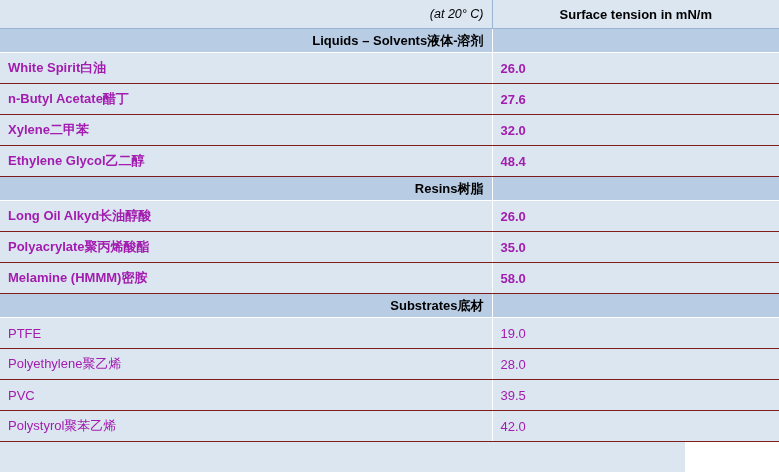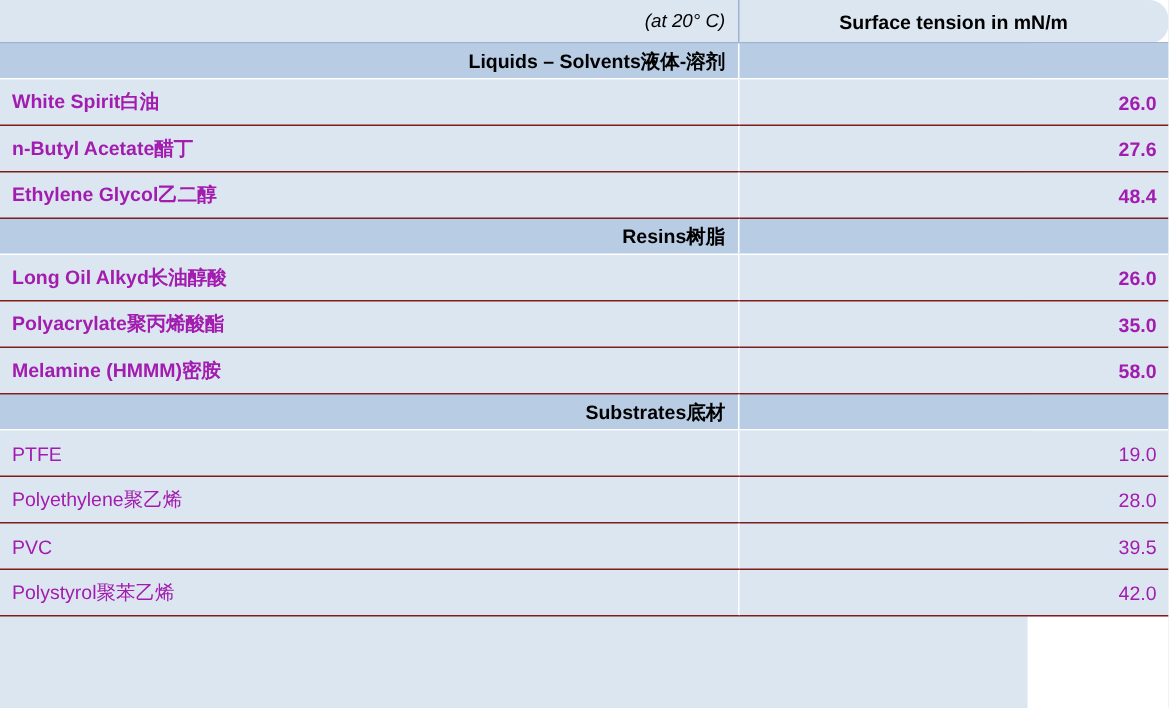--- a/index.html
+++ b/index.html
@@ -67,33 +67,32 @@
     padding: 4px 8px;
     font-size: 13px;
     color: #a21caf;
   }
   .tension-table tr.data-row td.name {
     font-weight: bold;
     text-align: left;
   }
   .tension-table tr.data-row td.value {
     font-weight: bold;
-    text-align: right;
+    text-align: left;
     border-left: 1px solid #ffffff;
   }
   .tension-table tr.data-row.light td.name,
   .tension-table tr.data-row.light td.value {
     font-weight: normal;
   }
   .tension-table tr.section-row td.sec-value {
     border-left: 1px solid #ffffff;
   }
   .tension-table tr.header-row td.hdr-value {
     border-left: 1px solid #9bb4d4;
-    border-radius: 13px;
   }
 </style>
 </head>
 <body>
 
 <div class="table-wrap">
   <table class="tension-table">
     <colgroup>
       <col class="c-name">
       <col class="c-value">
@@ -107,20 +106,24 @@
           <td>Liquids – Solvents液体-溶剂</td>
           <td class="sec-value"></td>
         </tr>
         <tr class="data-row">
           <td class="name">White Spirit白油</td>
           <td class="value">26.0</td>
         </tr>
         <tr class="data-row">
           <td class="name">n-Butyl Acetate醋丁</td>
           <td class="value">27.6</td>
+        </tr>
+        <tr class="data-row">
+          <td class="name">Xylene二甲苯</td>
+          <td class="value">32.0</td>
         </tr>
         <tr class="data-row">
           <td class="name">Ethylene Glycol乙二醇</td>
           <td class="value">48.4</td>
         </tr>
         <tr class="section-row">
           <td>Resins树脂</td>
           <td class="sec-value"></td>
         </tr>
         <tr class="data-row">

